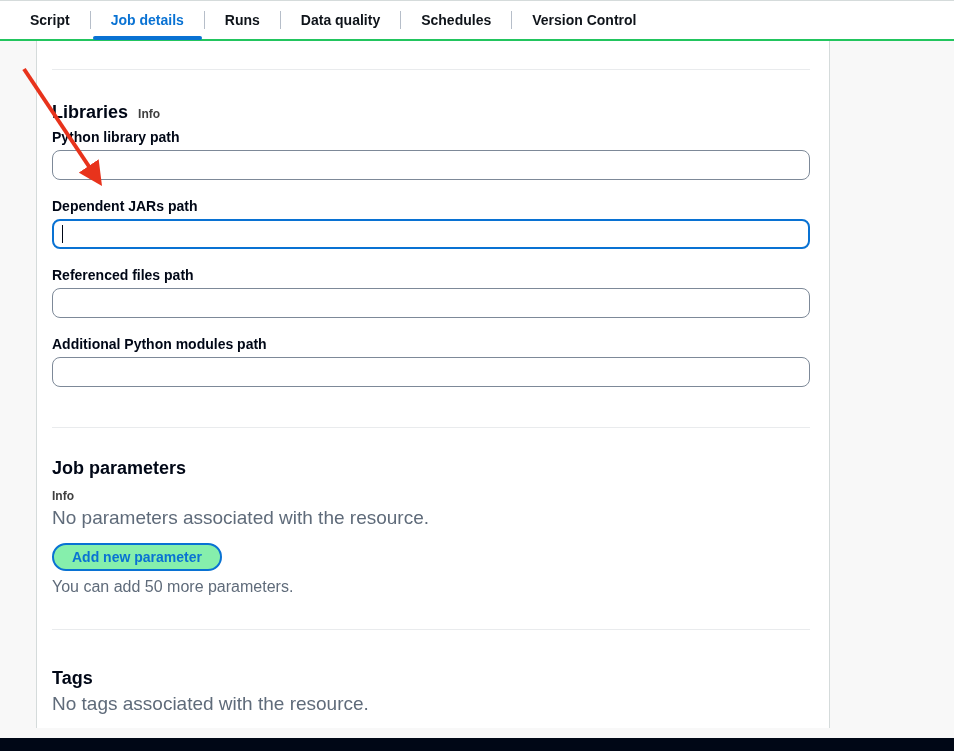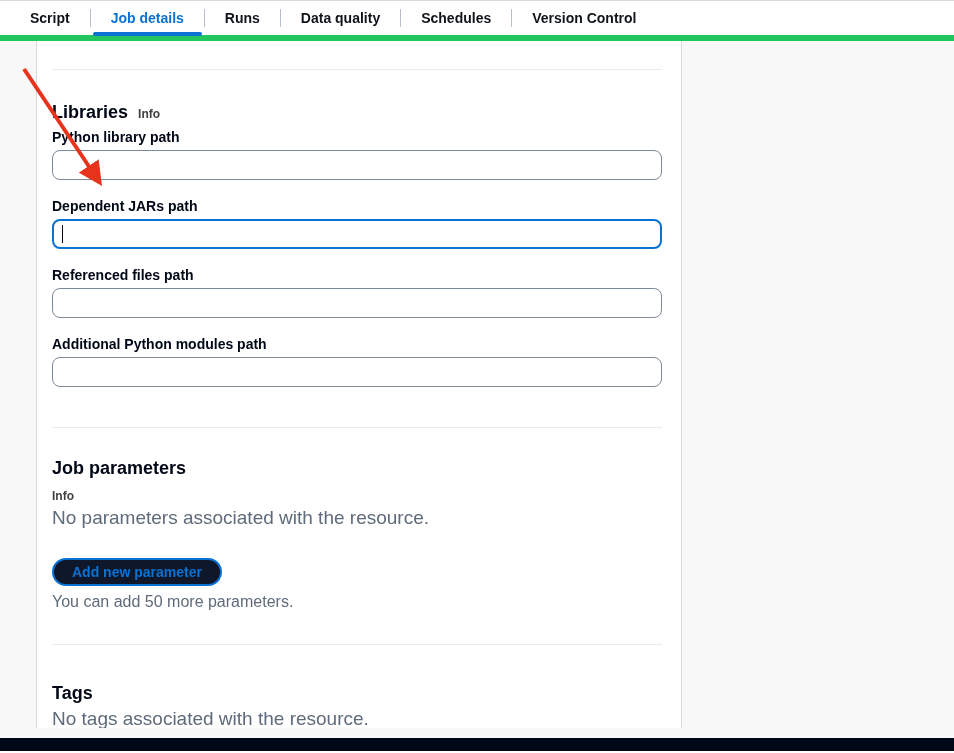--- a/index.html
+++ b/index.html
@@ -8,21 +8,21 @@
     font-family: "Liberation Sans", sans-serif;
     background: #ffffff;
     position: relative;
     overflow: hidden;
   }
   
   .tabbar {
     height: 41px;
     background: #ffffff;
     border-top: 1px solid #d5dbdb;
-    border-bottom: 6px solid #22c55e;
+    border-bottom: 2px solid #22c55e;
     display: flex;
     align-items: stretch;
     padding-left: 10px;
     width: 100%;
   }
   .tab {
     display: flex;
     align-items: center;
     padding: 0 20px;
     font-size: 14px;
@@ -50,21 +50,21 @@
   .content {
     position: relative;
     height: 697px;
     background: #f8f8f8;
     width: 100%;
   }
   .panel {
     position: absolute;
     left: 36px;
     top: 0;
-    width: 646px;
+    width: 794px;
     height: 687px;
     background: #ffffff;
     border-left: 1px solid #d5dbdb;
     border-right: 1px solid #d5dbdb;
     padding: 0 19px 0 15px;
     overflow: hidden;
   }
   .divider {
     border: none;
     border-top: 1px solid #e9ebed;
@@ -124,27 +124,27 @@
     background: #000716;
   }
   .muted-text {
     font-size: 19px;
     color: #5f6b7a;
     line-height: 18px;
     margin-top: 6px;
   }
   .pill-button {
     display: inline-block;
-    margin-top: 31px;
+    margin-top: 16px;
     height: 28px;
     line-height: 24px;
     padding: 0 18px;
     border: 2px solid #0972d3;
     border-radius: 16px;
-    background: #0f172a;
+    background: #86efac;
     color: #0972d3;
     font-family: "Liberation Sans", sans-serif;
     font-size: 14px;
     font-weight: bold;
     cursor: pointer;
   }
   .helper-text {
     font-size: 16px;
     color: #5f6b7a;
     margin-top: 7px;

